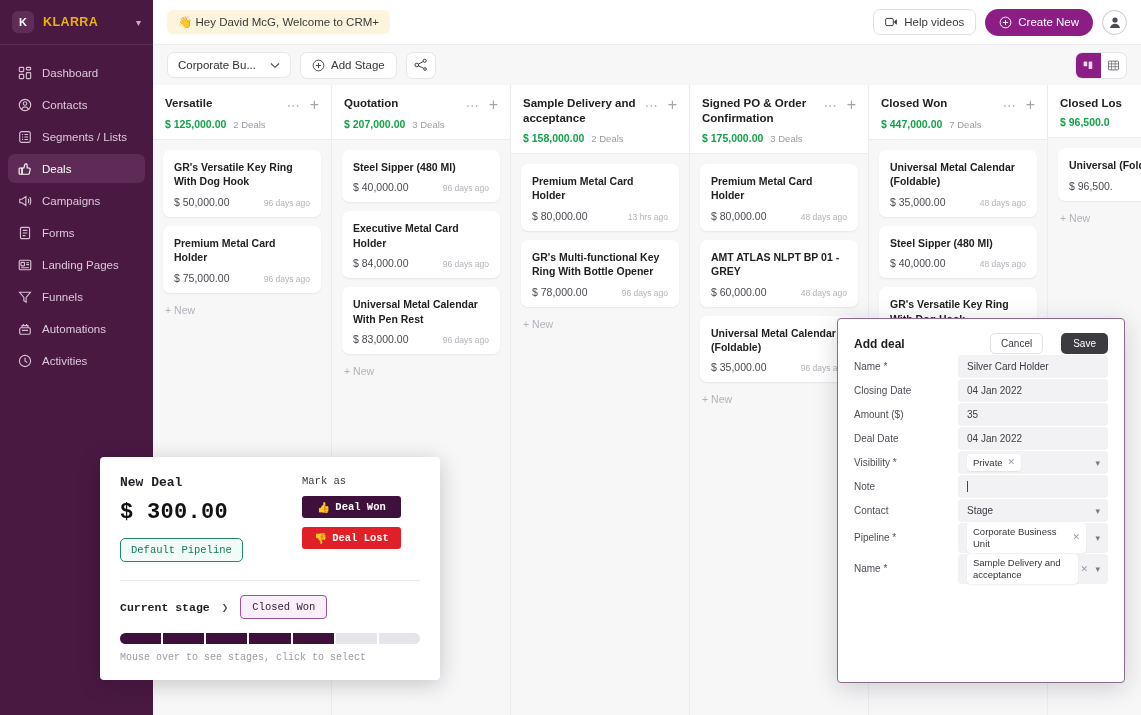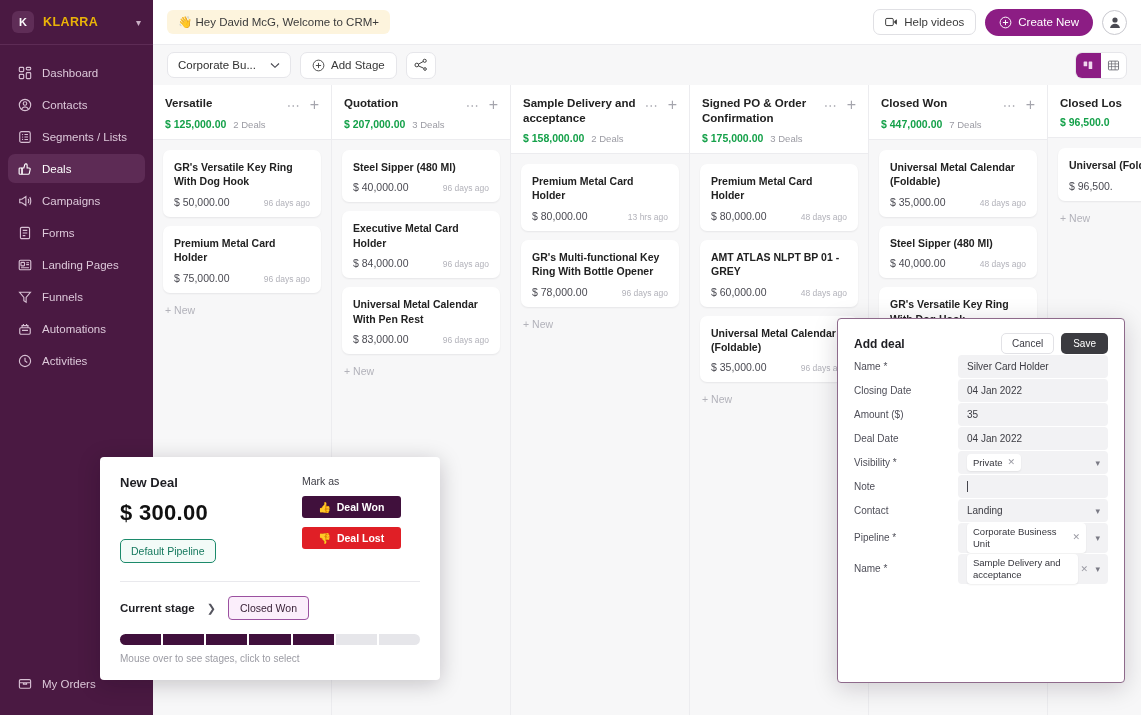--- a/index.html
+++ b/index.html
@@ -106,21 +106,21 @@
   .card-title { font-size: 10.5px; font-weight: bold; color: #222; line-height: 1.38; }
   .card-row { margin-top: 7px; display: flex; align-items: baseline; }
   .card-amt { font-size: 10.5px; color: #4a4a52; }
   .card-age { margin-left: auto; font-size: 8.5px; color: #b2b2ba; }
   .add-new { font-size: 10.5px; color: #b2b2ba; padding: 2px 2px 10px 2px; cursor: pointer; }
 
   
   .newdeal {
     position: absolute; left: 100px; top: 457px; width: 340px; height: 223px;
     background: #fff; border-radius: 4px; box-shadow: 0 4px 22px rgba(20,10,25,.22);
-    padding: 18px 20px 0 20px; z-index: 40;
+    padding: 18px 20px 0 20px; z-index: 40; font-family: Liberation Mono, monospace;
   }
   .nd-top { display: flex; }
   .nd-left { width: 182px; }
   .nd-h { font-size: 13px; font-weight: bold; color: #1f1f24; }
   .nd-amount { font-size: 22px; font-weight: bold; color: #111; margin-top: 10px; letter-spacing: .3px; }
   .nd-pipeline {
     display: inline-block; margin-top: 13px; font-size: 10.5px; color: #16795e;
     border: 1px solid #1c8a6b; border-radius: 5px; padding: 5px 10px; background: #f3fbf8; cursor: pointer;
   }
   .nd-markas { font-size: 10.5px; color: #3c3c44; }
@@ -148,21 +148,21 @@
 
   
   .adddeal {
     position: absolute; left: 837px; top: 318px; width: 288px; height: 365px;
     background: #fff; border: 1.5px solid #8e6a8b; border-radius: 4px;
     box-shadow: 0 5px 24px rgba(20,10,25,.18); z-index: 50;
     padding: 14px 16px 0 16px;
   }
   .ad-head { display: flex; align-items: center; }
   .ad-title { font-size: 12px; font-weight: bold; color: #1f1f24; }
-  .ad-btns { margin-left: auto; display: flex; gap: 7px; }
+  .ad-btns { margin-left: auto; display: flex; gap: 18px; }
   .ad-cancel {
     font-size: 10px; color: #3a3a42; background: #fff; border: 1px solid #e2e2e6;
     border-radius: 5px; padding: 4px 10px; cursor: pointer;
   }
   .ad-save {
     font-size: 10px; color: #fff; background: #3b3b40; border: none;
     border-radius: 5px; padding: 5px 12px; cursor: pointer;
   }
   .ad-row { display: flex; align-items: center; margin-top: 1px; }
   .ad-label { width: 104px; flex: 0 0 104px; font-size: 10px; color: #4e4e58; }
@@ -287,31 +287,20 @@
         <span class="ico">
             <svg viewBox="0 0 16 16">
               <circle cx="8" cy="8" r="6.4"></circle>
               <path d="M8 4.3V8l2.6 1.6"></path>
             </svg>
           </span>
         <span>Activities</span>
       </div>
     </nav>
 
-    <div class="nav-bottom">
-      <div class="nav-item">
-        <span class="ico">
-            <svg viewBox="0 0 16 16">
-              <rect x="1.6" y="3" width="12.8" height="9.8" rx="1.4"></rect>
-              <path d="M1.6 6.6h12.8M6.2 6.6v1.6h3.6V6.6"></path>
-            </svg>
-          </span>
-        <span>My Orders</span>
-      </div>
-    </div>
   </aside>
 
   <div class="main">
 
     <div class="topbar">
       <div class="welcome-pill">👋 Hey David McG, Welcome to CRM+</div>
       <div class="topbar-right">
         <button class="btn-help">
           <span>
               <svg width="13" height="10" viewBox="0 0 16 12">
@@ -679,21 +668,21 @@
     <div class="ad-row">
       <div class="ad-label">Note</div>
       <div class="ad-field">
           <span class="cursorbar"></span>
         </div>
     </div>
 
     <div class="ad-row">
       <div class="ad-label">Contact</div>
       <div class="ad-field sel">
-        <span>Landing</span>
+        <span>Stage</span>
         <span class="ad-caret">▾</span>
       </div>
     </div>
 
     <div class="ad-row">
       <div class="ad-label">Pipeline *</div>
       <div class="ad-field sel">
         <span class="ad-chip">
           <span>Corporate Business Unit</span>
           <span class="x">✕</span>

